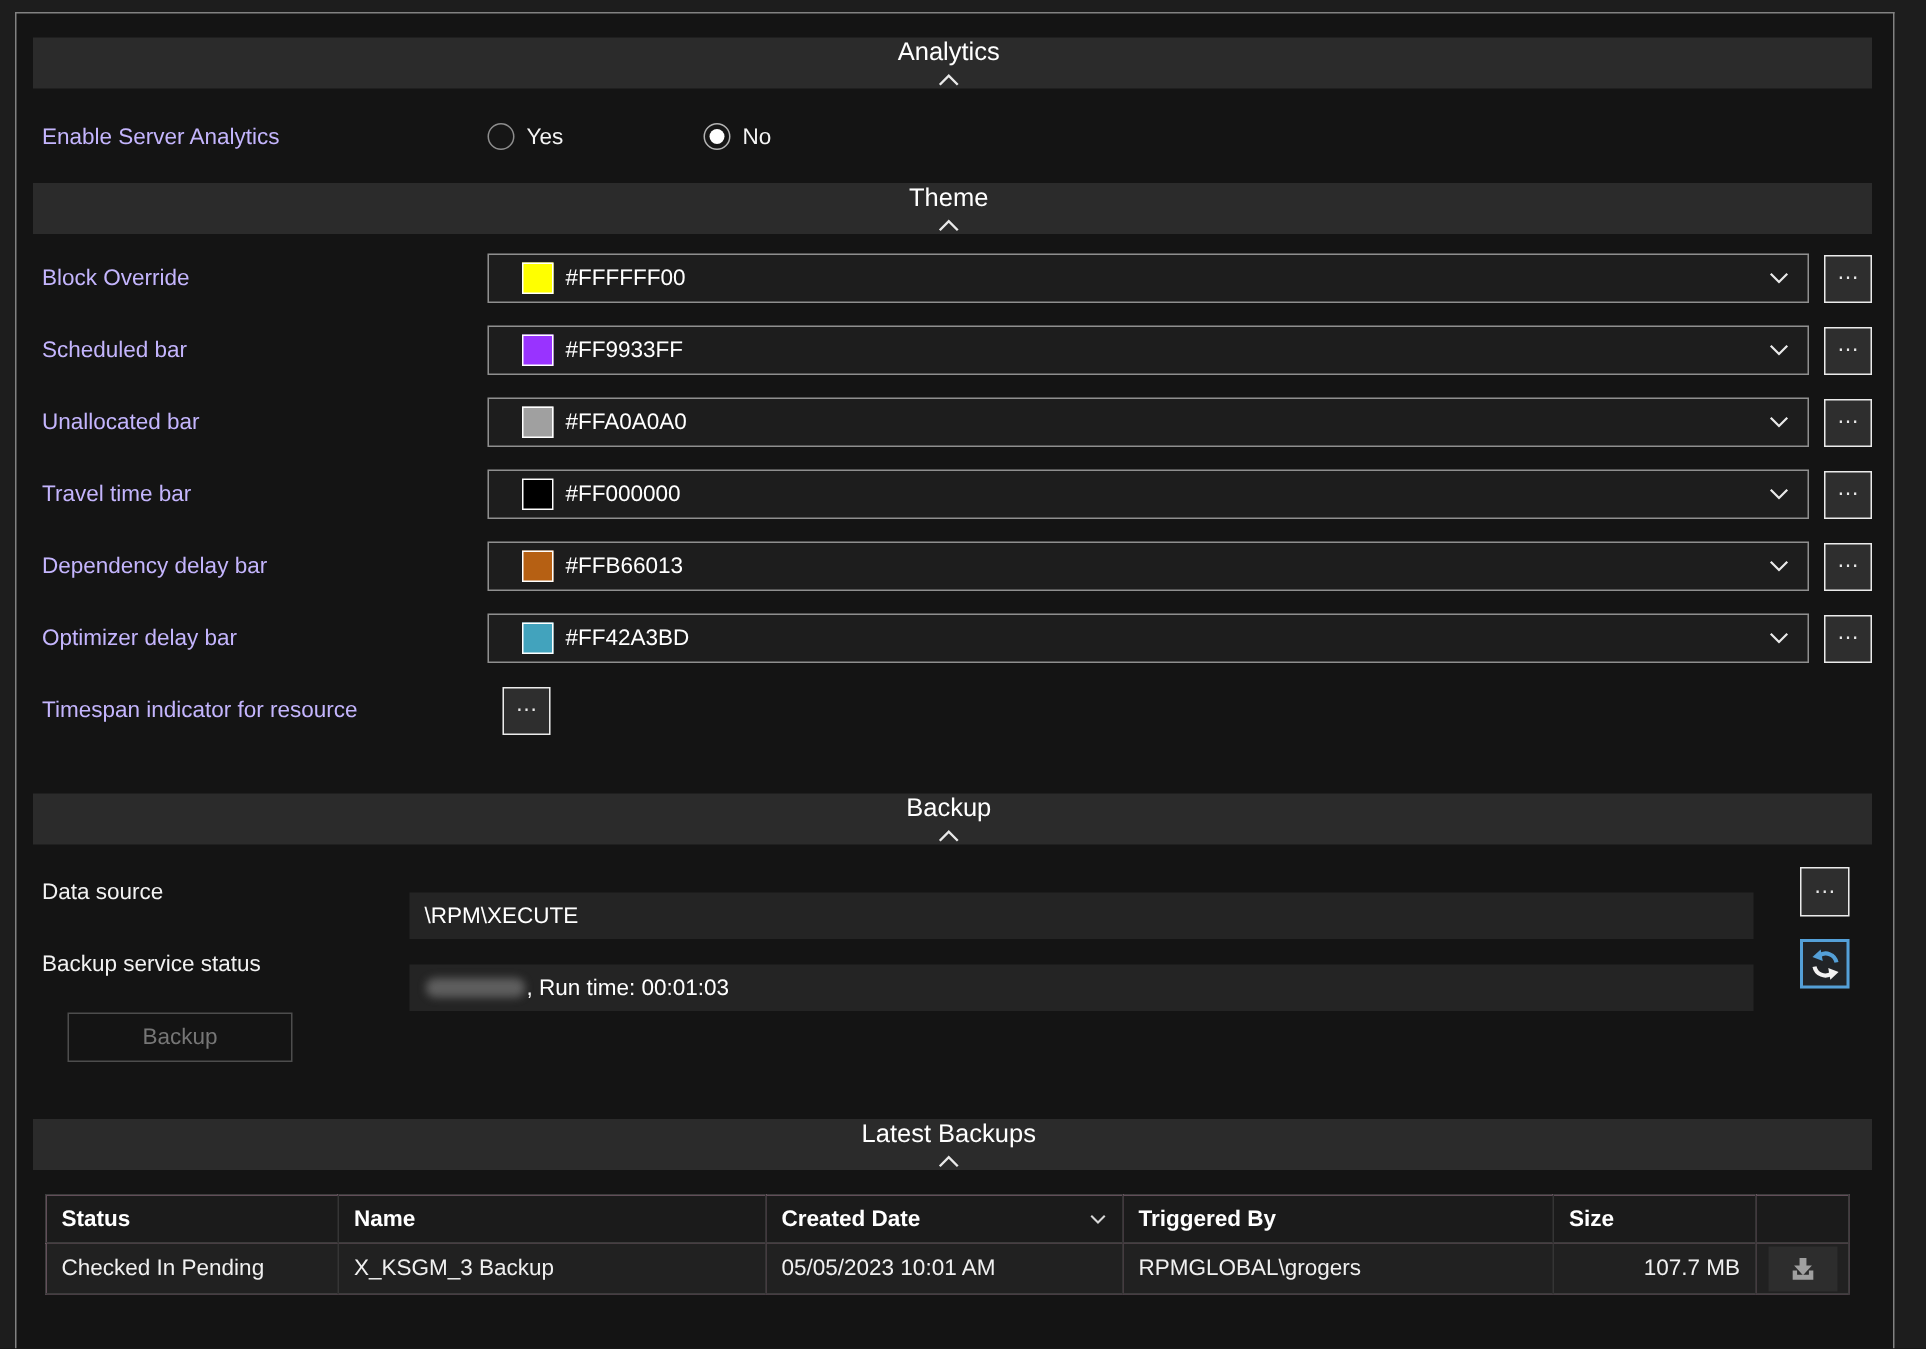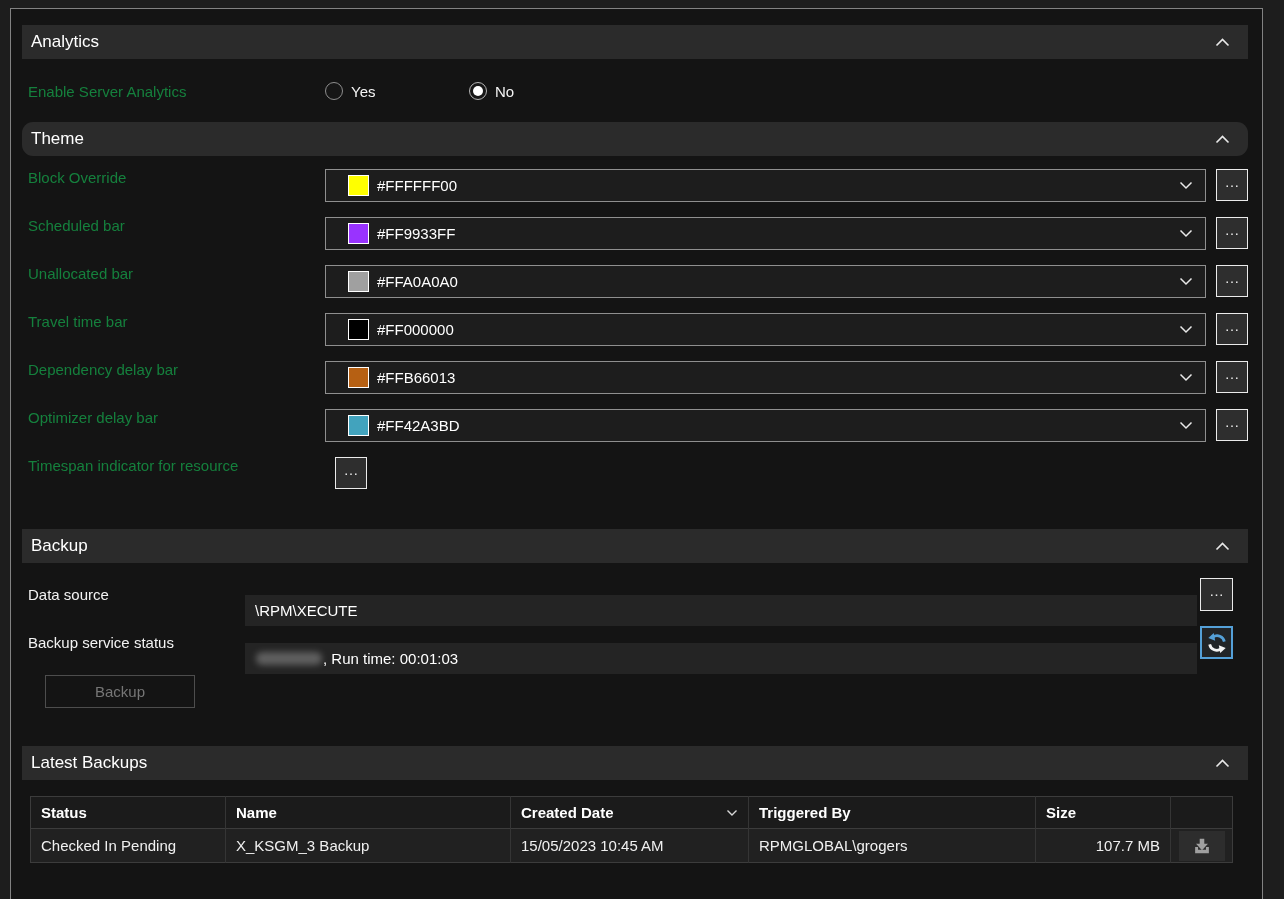--- a/index.html
+++ b/index.html
@@ -15,45 +15,46 @@
     background:#141414;
     border:1px solid #828282; border-bottom:none;
   }
   
   .section-header {
     height:34px; margin:0 14px 0 11px;
     background:#2b2b2b;
     display:flex; align-items:center; justify-content:space-between;
     padding:0 14px 0 9px;
     cursor:pointer;
+    flex-direction:column;
   }
   .sec-title { font-size:17px; color:#ffffff; }
   .chev-btn { display:flex; align-items:center; padding:4px; }
   
   .analytics-row {
     display:flex; align-items:center;
     margin-top:14px; height:36px; padding-left:17px;
   }
-  .row-label { width:297px; flex:none; font-size:15px; color:#15803d; }
+  .row-label { width:297px; flex:none; font-size:15px; color:#c4b5fd; }
   .radio-group { display:flex; align-items:center; }
   .radio-opt { display:flex; align-items:center; width:144px; cursor:pointer; }
   .radio-dot {
     width:18px; height:18px; border-radius:50%;
     border:1px solid #8e8e8e; background:#161616;
     position:relative; flex:none;
   }
   .radio-dot.checked { border-color:#b4b4b4; }
   .radio-dot.checked::after {
     content:""; position:absolute; left:3px; top:3px; right:3px; bottom:3px;
     border-radius:50%; background:#ffffff;
   }
   .radio-label { margin-left:8px; font-size:15px;text-align:center; }
   
   .theme-rows { margin-top:13px; padding:0 14px 0 17px; }
-  .form-row { display:flex; align-items:flex-start; margin-bottom:15px; height:33px; }
+  .form-row { display:flex; align-items:center; margin-bottom:15px; height:33px; }
   .dropdown {
     flex:1; height:33px;
     background:#1d1d1d; border:1px solid #8f8f8f;
     display:flex; align-items:center;
     padding:0 12px 0 22px; cursor:pointer;
   }
   .swatch {
     width:21px; height:21px; flex:none;
     border:1px solid #ffffff; margin-right:8px;
   }
@@ -61,21 +62,21 @@
   .dd-chev { margin-left:auto; display:flex; align-items:center; }
   .more-btn {
     width:32px; height:32px; flex:none; margin-left:10px;
     background:#2e2e2e; border:1px solid #ebebeb;
     color:#e8e8e8; font-size:15px; line-height:10px;
     font-family:"Liberation Sans", sans-serif;
     cursor:pointer; padding-bottom:7px;
   }
   
   .backup-rows { margin-top:16px; padding:0 29px 0 17px; }
-  .backup-row { display:flex; align-items:center; margin-bottom:17px; height:31px; }
+  .backup-row { display:flex; align-items:center; margin-bottom:17px; height:31px;gap:28px; }
   .row-label-sm { width:217px; flex:none; font-size:15px; color:#f2f2f2; }
   .text-field {
     flex:1; height:31px; background:#242424;
     display:flex; align-items:center; padding:0 10px;
     font-size:15px; color:#ffffff; white-space:nowrap; overflow:hidden;margin-top:32px;
   }
   .redacted {
     display:inline-block; width:66px; height:13px; margin:0 1px;
     background:#8f8f8f; opacity:.55; border-radius:6px;
     filter:blur(3px); vertical-align:middle;
@@ -86,21 +87,21 @@
     background:#2e2e2e; border:1px solid #ebebeb; cursor:pointer;
   }
   .refresh-btn { background:#1f2message4; background:#212427; border:2px solid #54a0d8; }
   .backup-btn {
     margin:0 0 0 17px; width:150px; height:33px;
     background:transparent; border:1px solid #4d4d4d;
     color:#767676; font-size:15px;
     font-family:"Liberation Sans", sans-serif;
   }
   
-  .mt-theme-header { margin-top:13px;border-radius:11px; }
+  .mt-theme-header { margin-top:13px; }
   .mt-backup-header { margin-top:39px; }
   .mt-latest-header { margin-top:38px; }
   
   .backups-table-wrap { margin:16px 29px 0 19px; }
   table.backups {
     width:100%; border-collapse:collapse; table-layout:fixed;
     border:1px solid #3c3c3c; background:#f9a8d4;
   }
   table.backups th {
     font-size:15px; font-weight:bold; color:#ffffff; text-align:left;
@@ -326,21 +327,21 @@
           </th>
           <th>Triggered By</th>
           <th>Size</th>
           <th></th>
         </tr>
       </thead>
       <tbody>
         <tr>
           <td>Checked In Pending</td>
           <td>X_KSGM_3 Backup</td>
-          <td>15/05/2023 10:45 AM</td>
+          <td>05/05/2023 10:01 AM</td>
           <td>RPMGLOBAL\grogers</td>
           <td class="td-size">107.7 MB</td>
           <td class="td-dl">
             <button class="dl-btn">
               <span style="display:flex;">
                 <svg width="22" height="22" viewBox="0 0 24 24">
                   <polygon points="9.5,4 14.5,4 14.5,9.5 18.5,9.5 12,16.5 5.5,9.5 9.5,9.5" fill="#a0a0a0"></polygon>
                   <path d="M4.5 13 h3.2 v3.2 h8.6 V13 h3.2 v6.8 H4.5 z" fill="#a0a0a0"></path>
                 </svg>
               </span>

